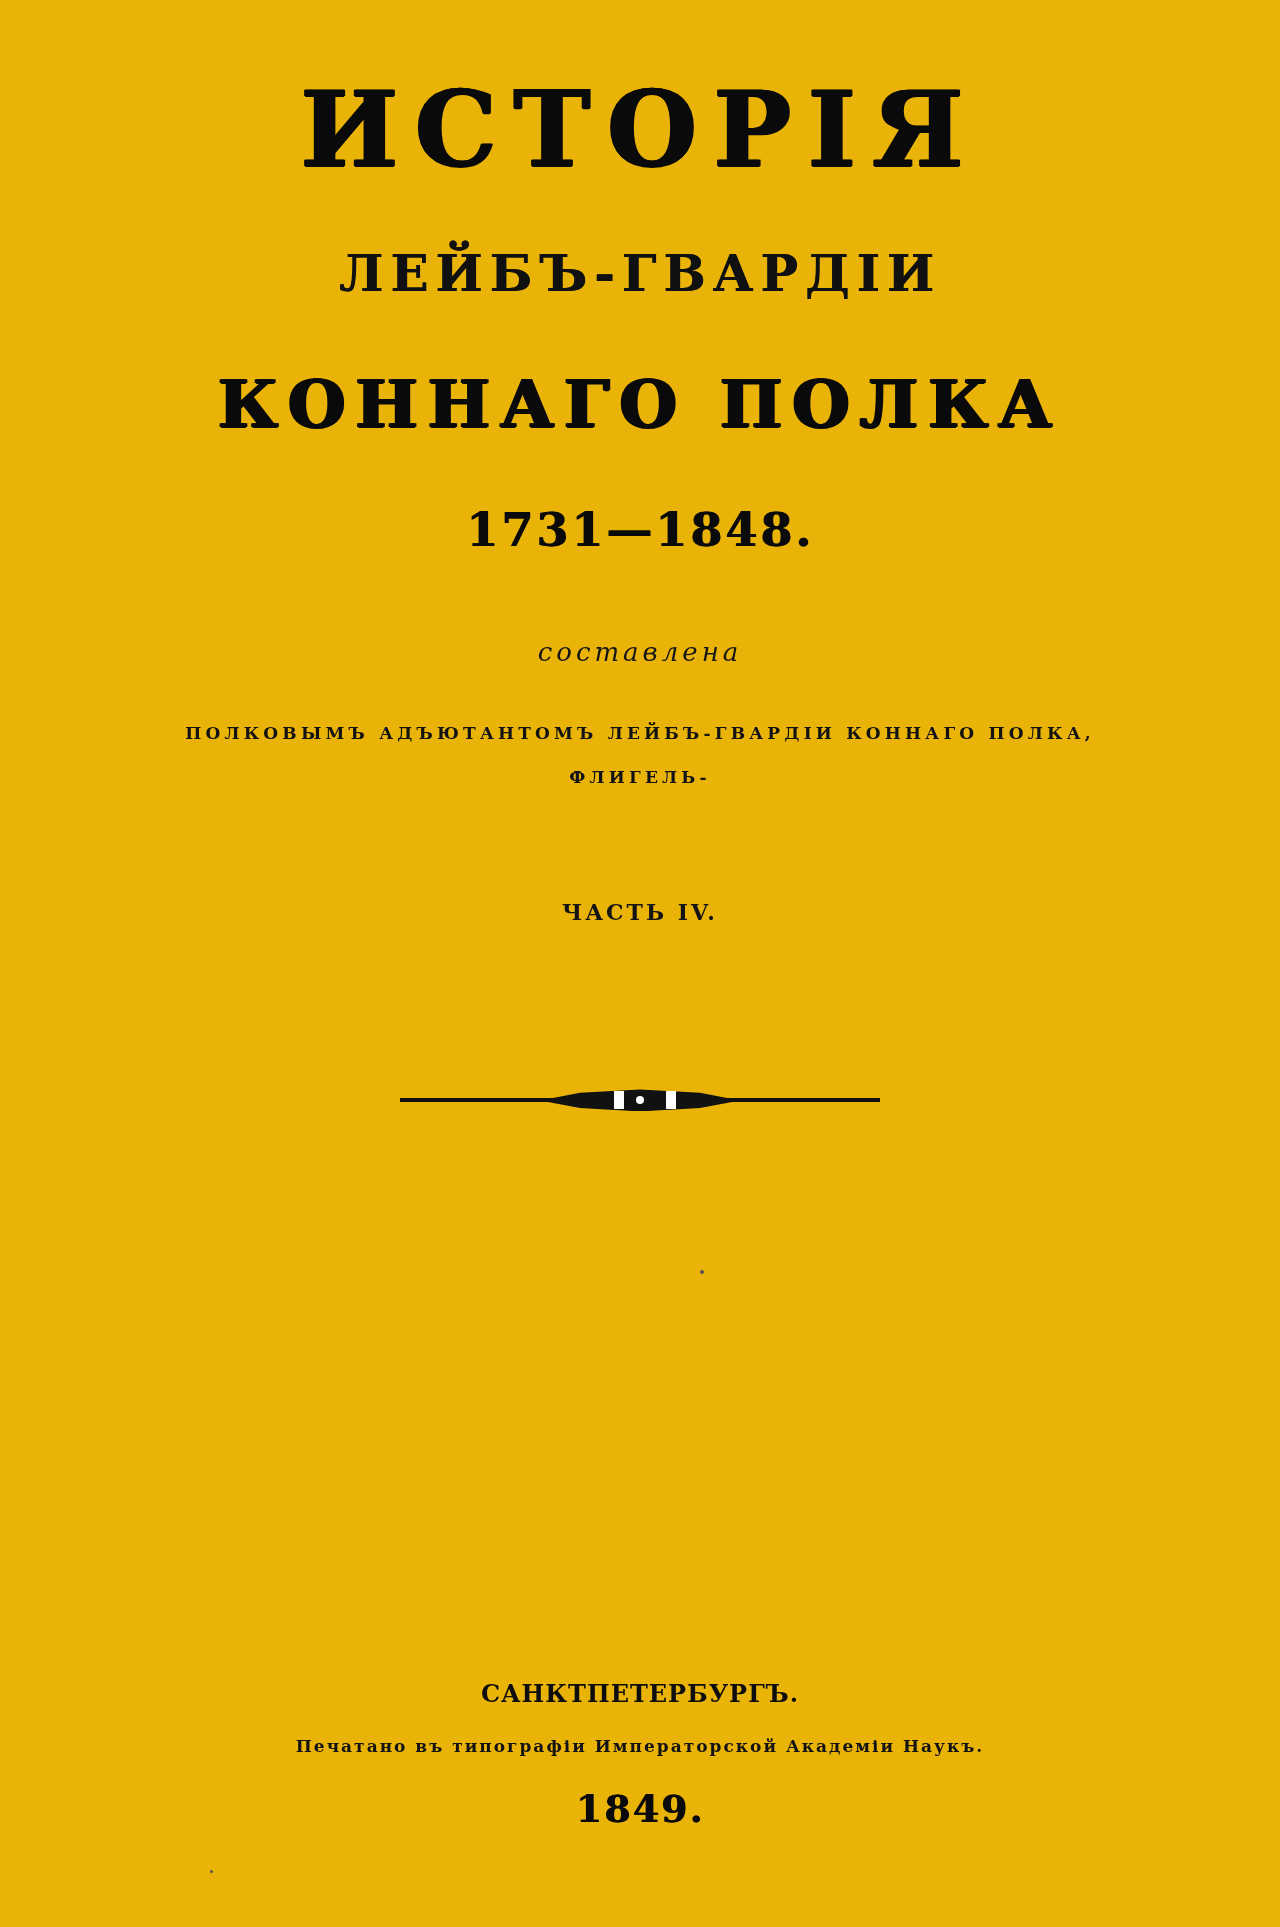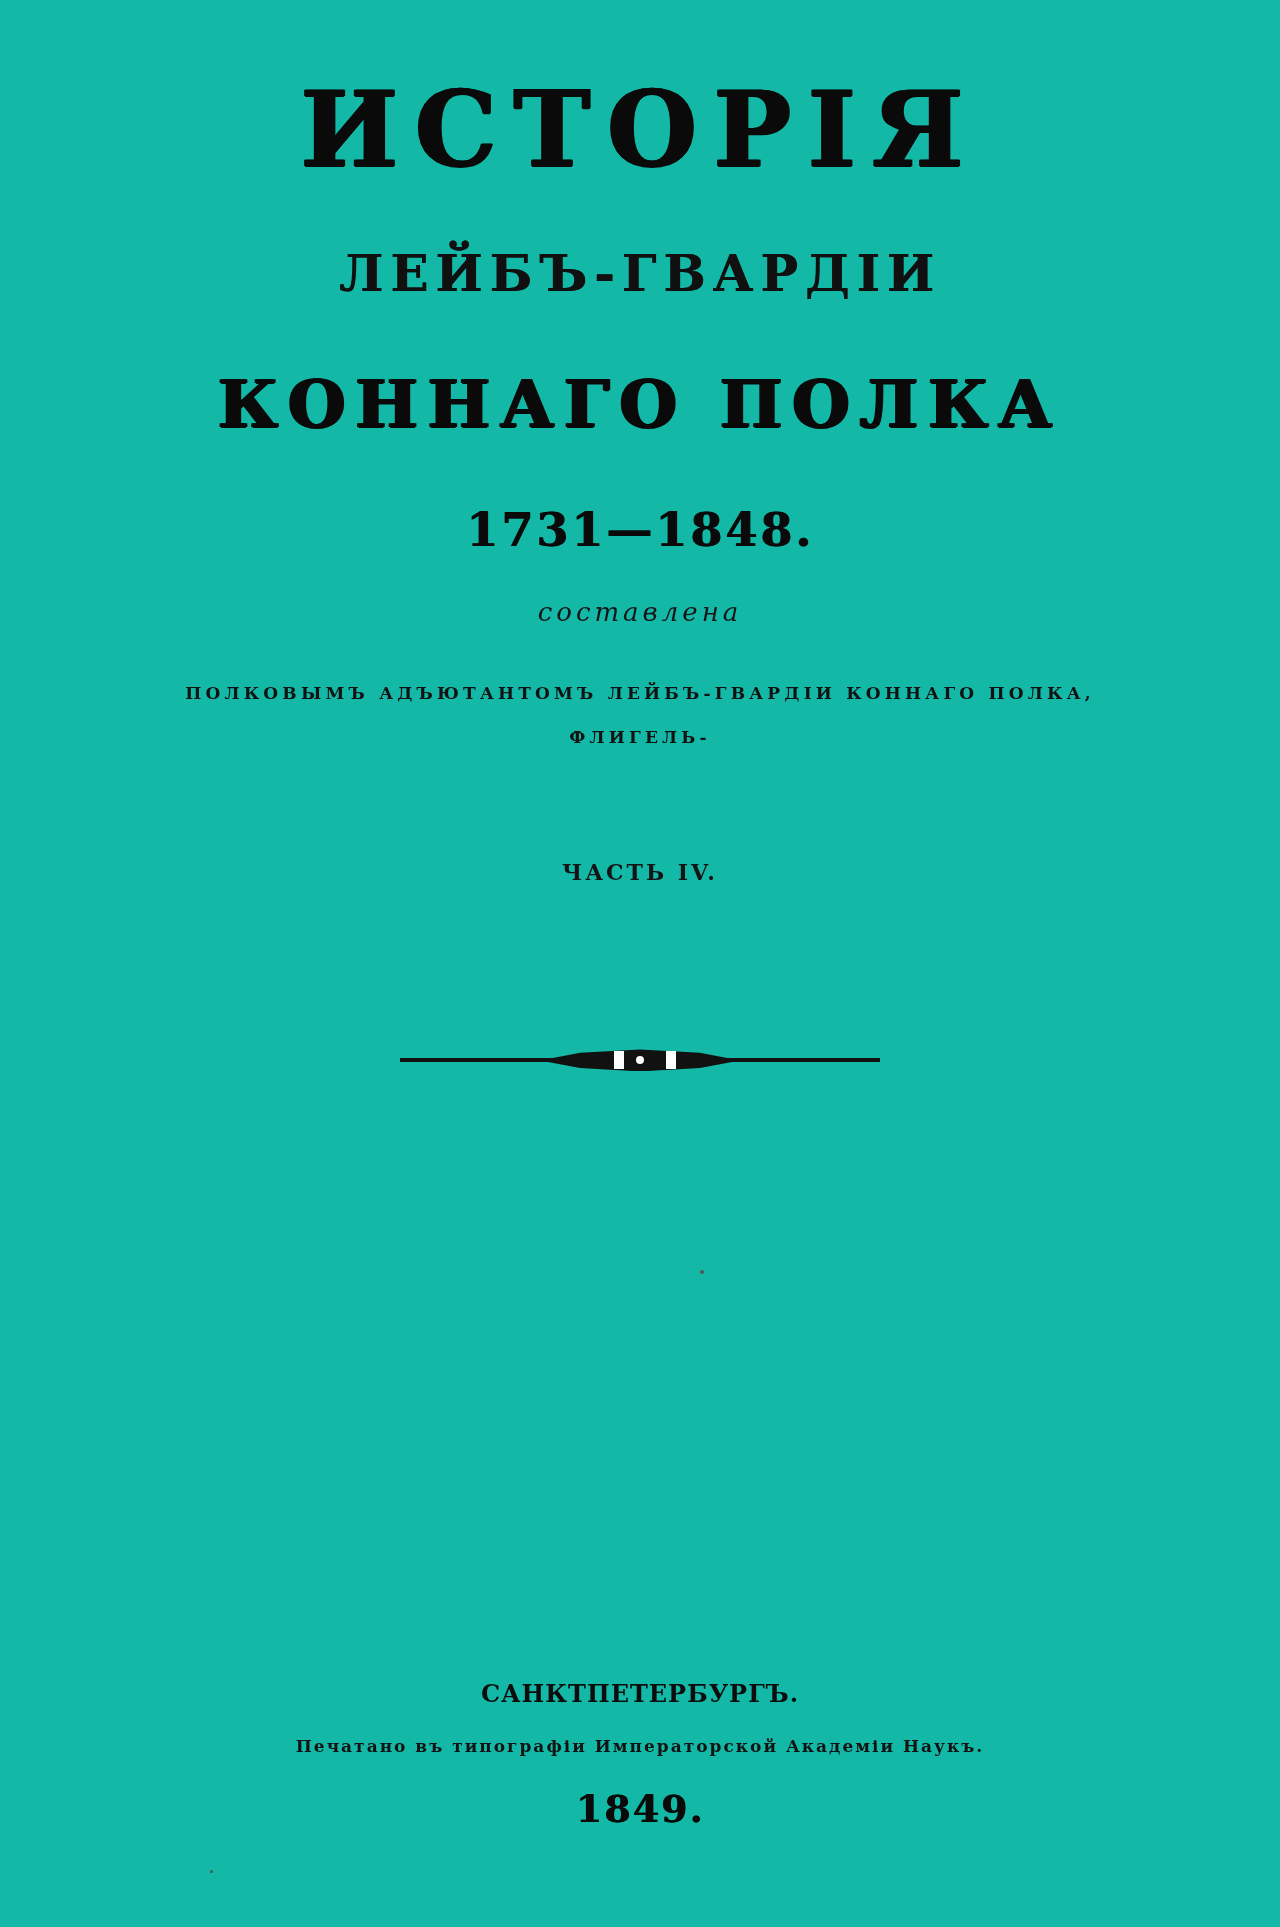--- a/index.html
+++ b/index.html
@@ -11,21 +11,21 @@
     width: 1280px;
     height: 1927px;
     font-family: "Liberation Serif", serif;
     color: #0d0d0d;
     overflow: hidden;
   }
   .page {
     position: relative;
     width: 1280px;
     height: 1927px;
-    background: #14b8a6;
+    background: #eab308;
     display: flex;
     flex-direction: column;
     align-items: center;
   }
 
   .title-main {
     margin-top: 78px;
     font-family: "DejaVu Serif", serif;
     font-weight: bold;
     font-size: 104px;
@@ -63,21 +63,21 @@
     font-family: "DejaVu Serif", serif;
     font-weight: bold;
     font-size: 46px;
     letter-spacing: 3px;
     text-align: center;
     color: #0a0a0a;
     text-shadow: 1px 0 0 #0a0a0a;
   }
 
   .compiled {
-    margin-top: 40px;
+    margin-top: 80px;
     font-family: "DejaVu Serif", serif;
     font-style: italic;
     font-size: 26px;
     letter-spacing: 4px;
     text-align: center;
     color: #161616;
   }
 
   .byline {
     margin-top: 44px;

